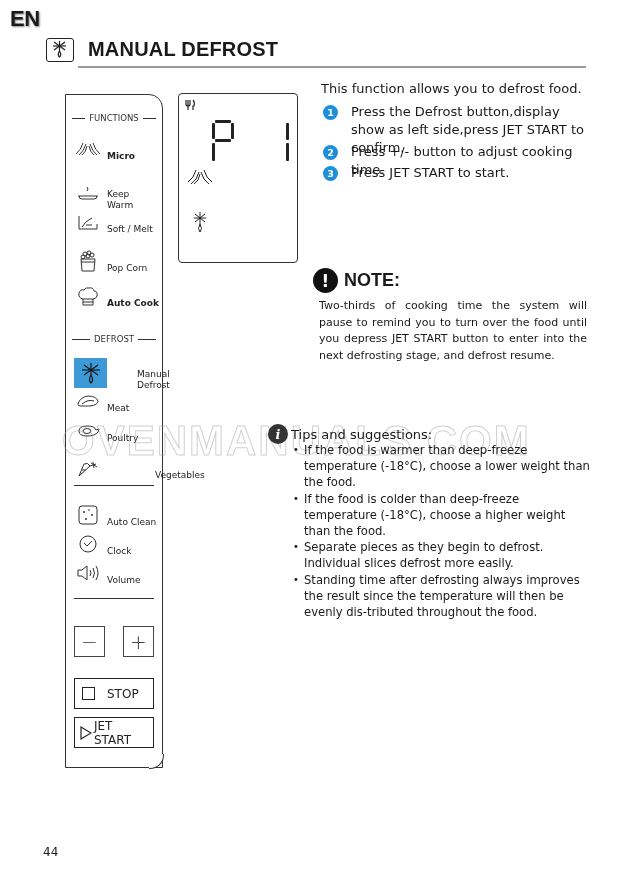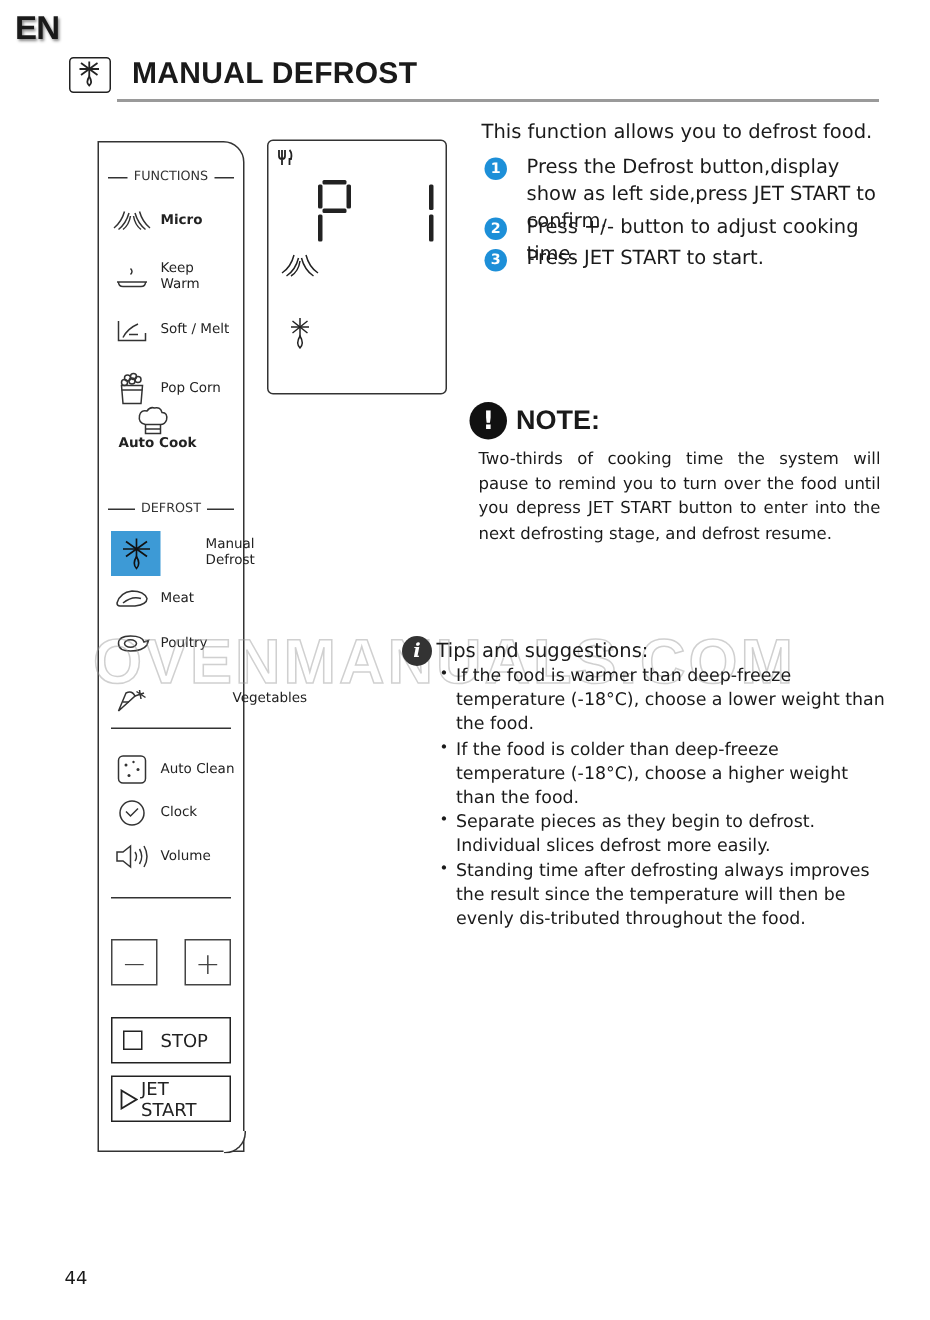--- a/index.html
+++ b/index.html
@@ -13,21 +13,21 @@
   .title-rule { left:78px; top:66px; width:508px; height:2px; background:#9a9a9a; }
 
   
   .panel { left:65px; top:94px; width:98px; height:674px; border:1.5px solid #333; border-radius:0 14px 0 0; box-sizing:border-box; }
   .panel .bottom-curve { position:absolute; right:-1.5px; bottom:-1.5px; width:14px; height:14px; border-right:1.5px solid #333; border-bottom:1.5px solid #333; border-radius:0 0 14px 0; background:#fff; }
   .sec-head { left:72px; font-size:8.5px; color:#333; width:84px; display:flex; align-items:center; justify-content:center; gap:4px; }
   .sec-head .dash { width:14px; height:1px; background:#333; display:inline-block; }
   .sec-head.defrost .dash { width:20px; }
   .fn { left:74px; display:flex; align-items:center; font-size:9px; color:#222; }
   .fn .ic { width:28px; height:22px; display:flex; align-items:center; justify-content:center; }
-  .fn .lbl { margin-left:5px; line-height:11px; }
+  .fn .lbl { margin-left:5px; line-height:11px;margin-top:15px; }
   .fn .lbl.bold { font-weight:bold; }
   .fn.active .ic { background:#3d9ad6; width:33px; height:30px; }
   .sep { left:74px; width:80px; height:1px; background:#333; }
   .sq-btn { width:31px; height:31px; border:1px solid #444; box-sizing:border-box; display:flex; align-items:center; justify-content:center; font-size:20px; font-weight:200; color:#444; }
   .big-btn { left:74px; width:80px; height:31px; border:1.5px solid #222; box-sizing:border-box; display:flex; align-items:center; font-size:12px; color:#222; }
   .big-btn .stop-sq { width:11px; height:11px; border:1.2px solid #222; margin:0 12px 0 7px; }
 
   
   .lcd { left:178px; top:93px; width:120px; height:170px; border:1.3px solid #333; border-radius:4px; box-sizing:border-box; }
 
@@ -130,21 +130,21 @@
           <circle cx="6" cy="7" r="2"></circle>
           <circle cx="11" cy="6" r="2"></circle>
       <path d="M4 9 L18 9 L17 21 L5 21 Z"></path>
           <path d="M4 12 L18 12"></path>
     </g>
       </svg>
   </span>
   <span class="lbl">Pop Corn</span>
 </div>
 
-<div class="abs fn" style="top:269px;flex-direction:column;">
+<div class="abs fn" style="top:283px;">
   <span class="ic">
     <svg width="22" height="20" viewBox="0 0 22 20">
         <g stroke="#333" stroke-width="1" fill="none">
       <path d="M6 13 Q1 12 2 7 Q3 3 7 4 Q9 1 12 2 Q16 1 17 5 Q21 5 20 10 Q19 13 16 13 Z"></path>
       <path d="M6 13 L6 19 L16 19 L16 13"></path>
           <path d="M6 16 L16 16"></path>
     </g>
       </svg>
   </span>
   <span class="lbl bold">Auto Cook</span>

